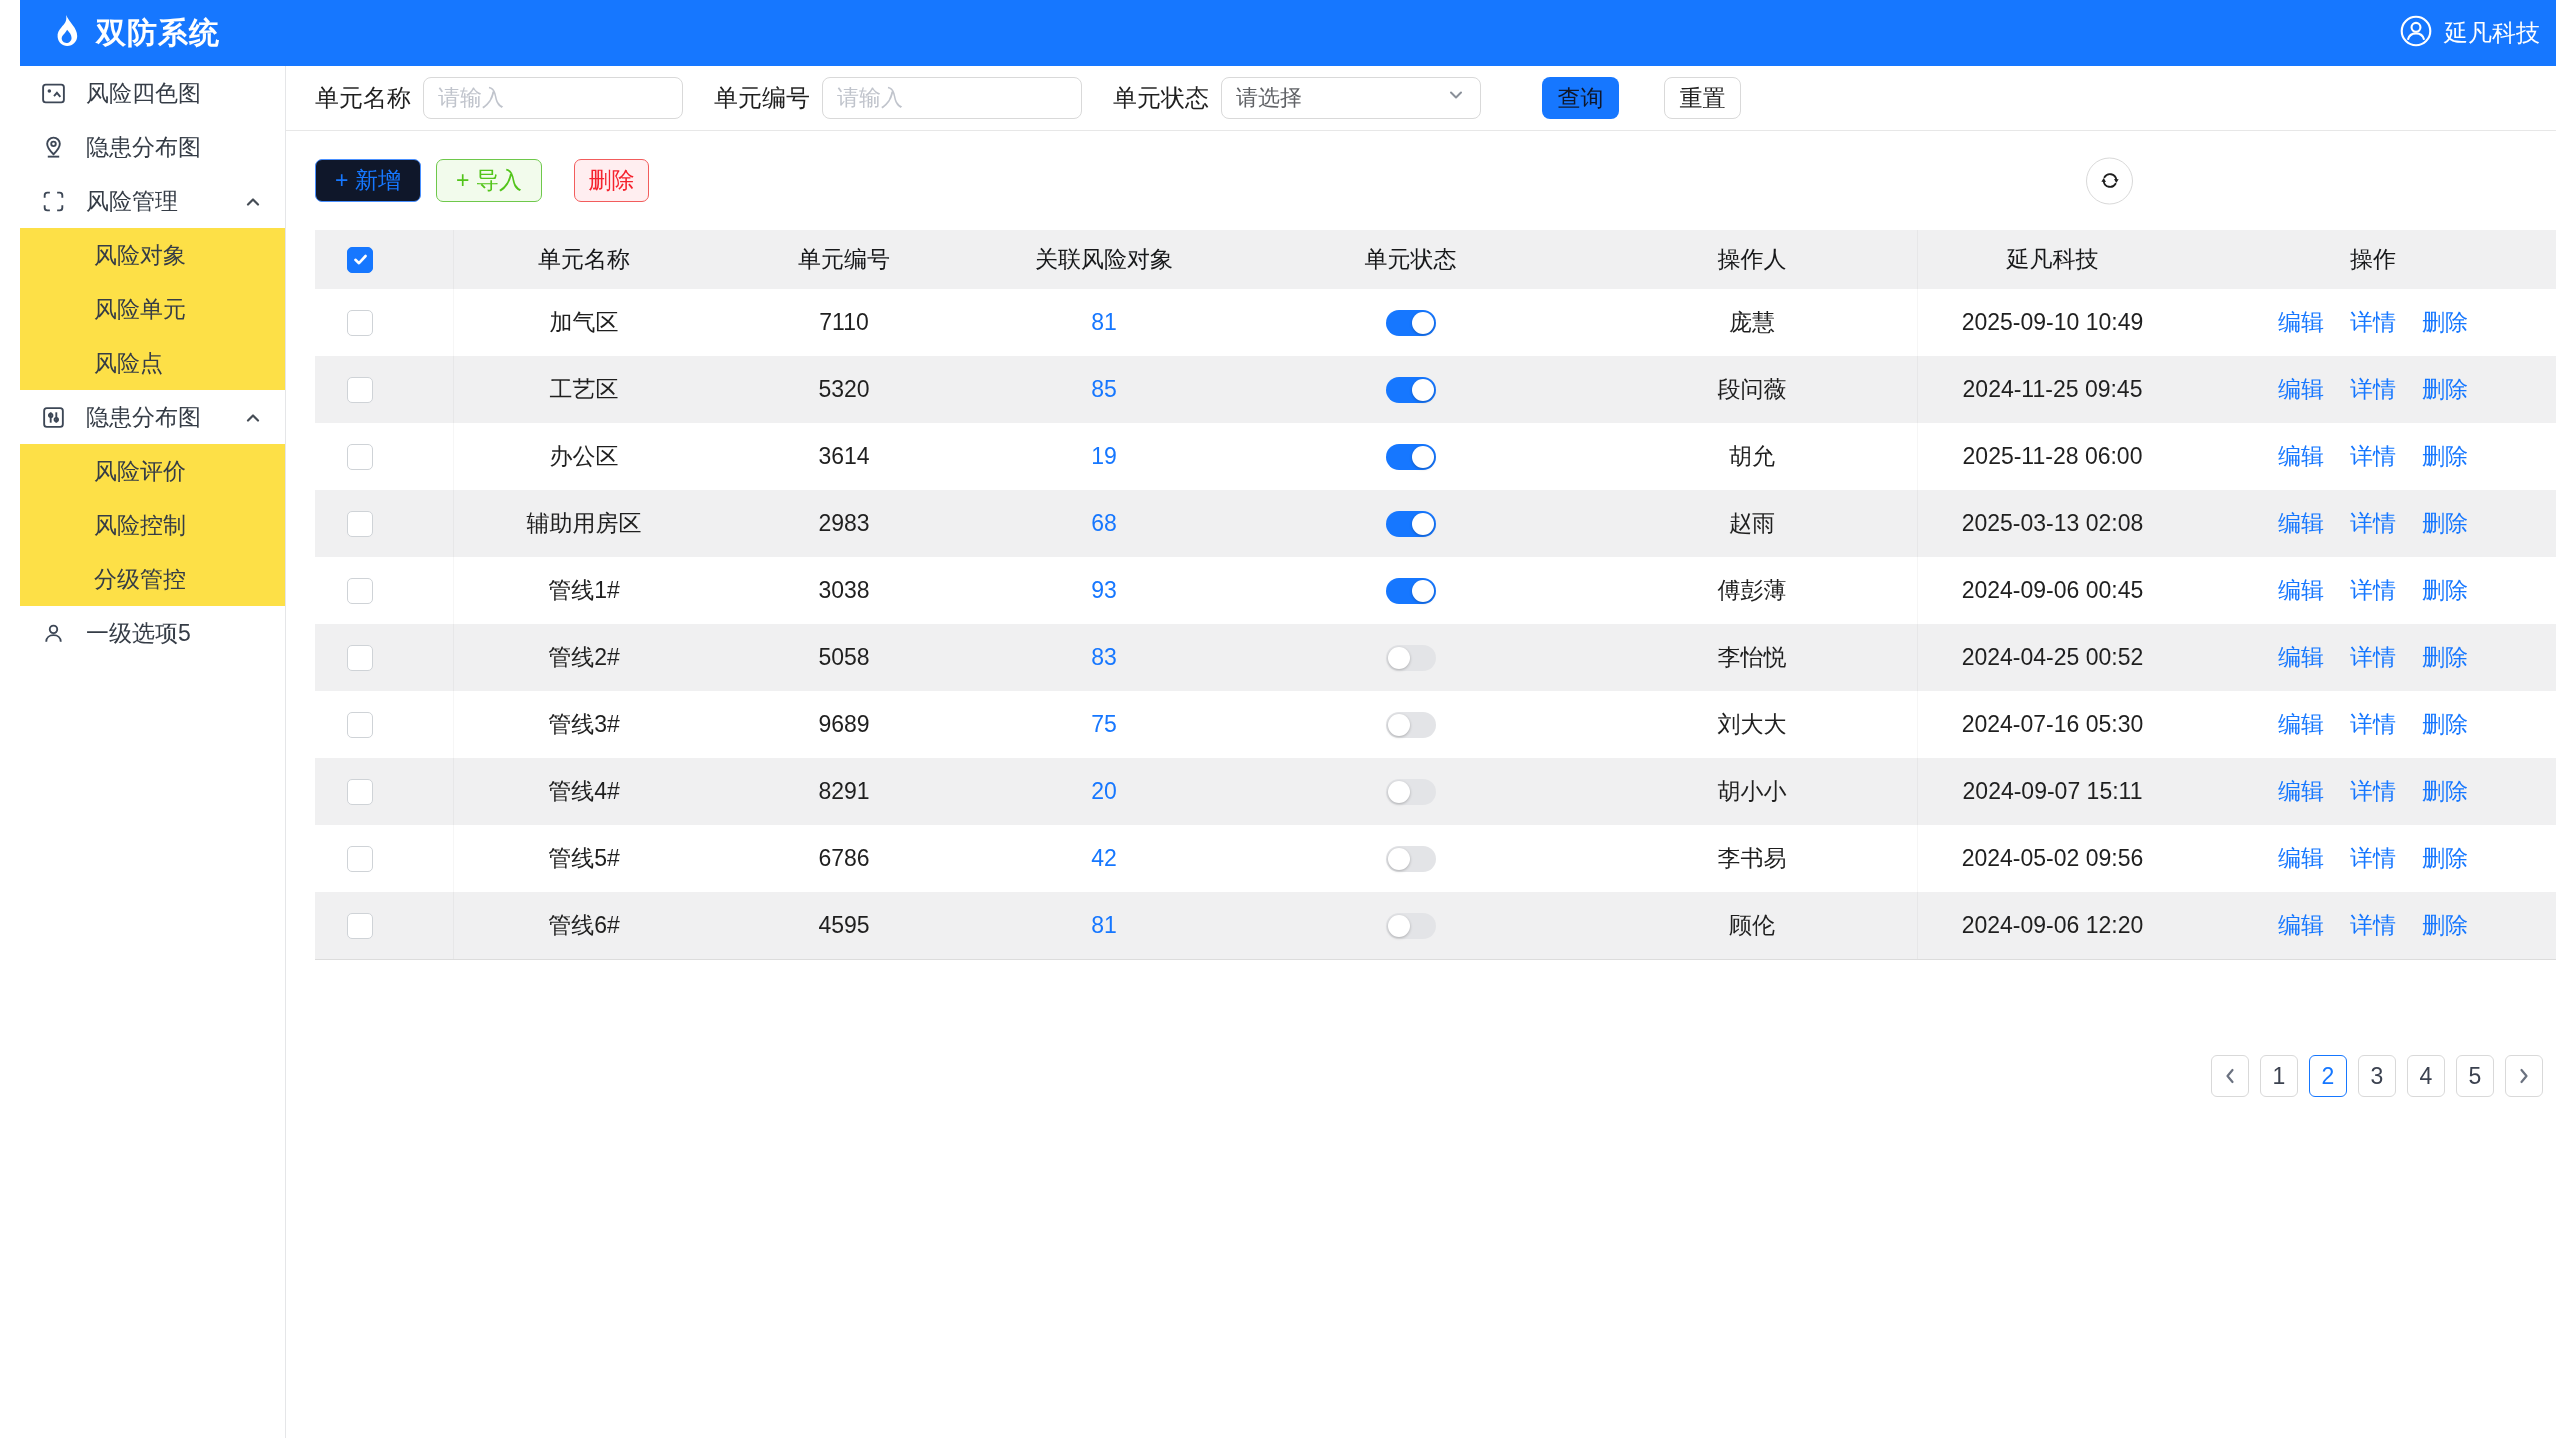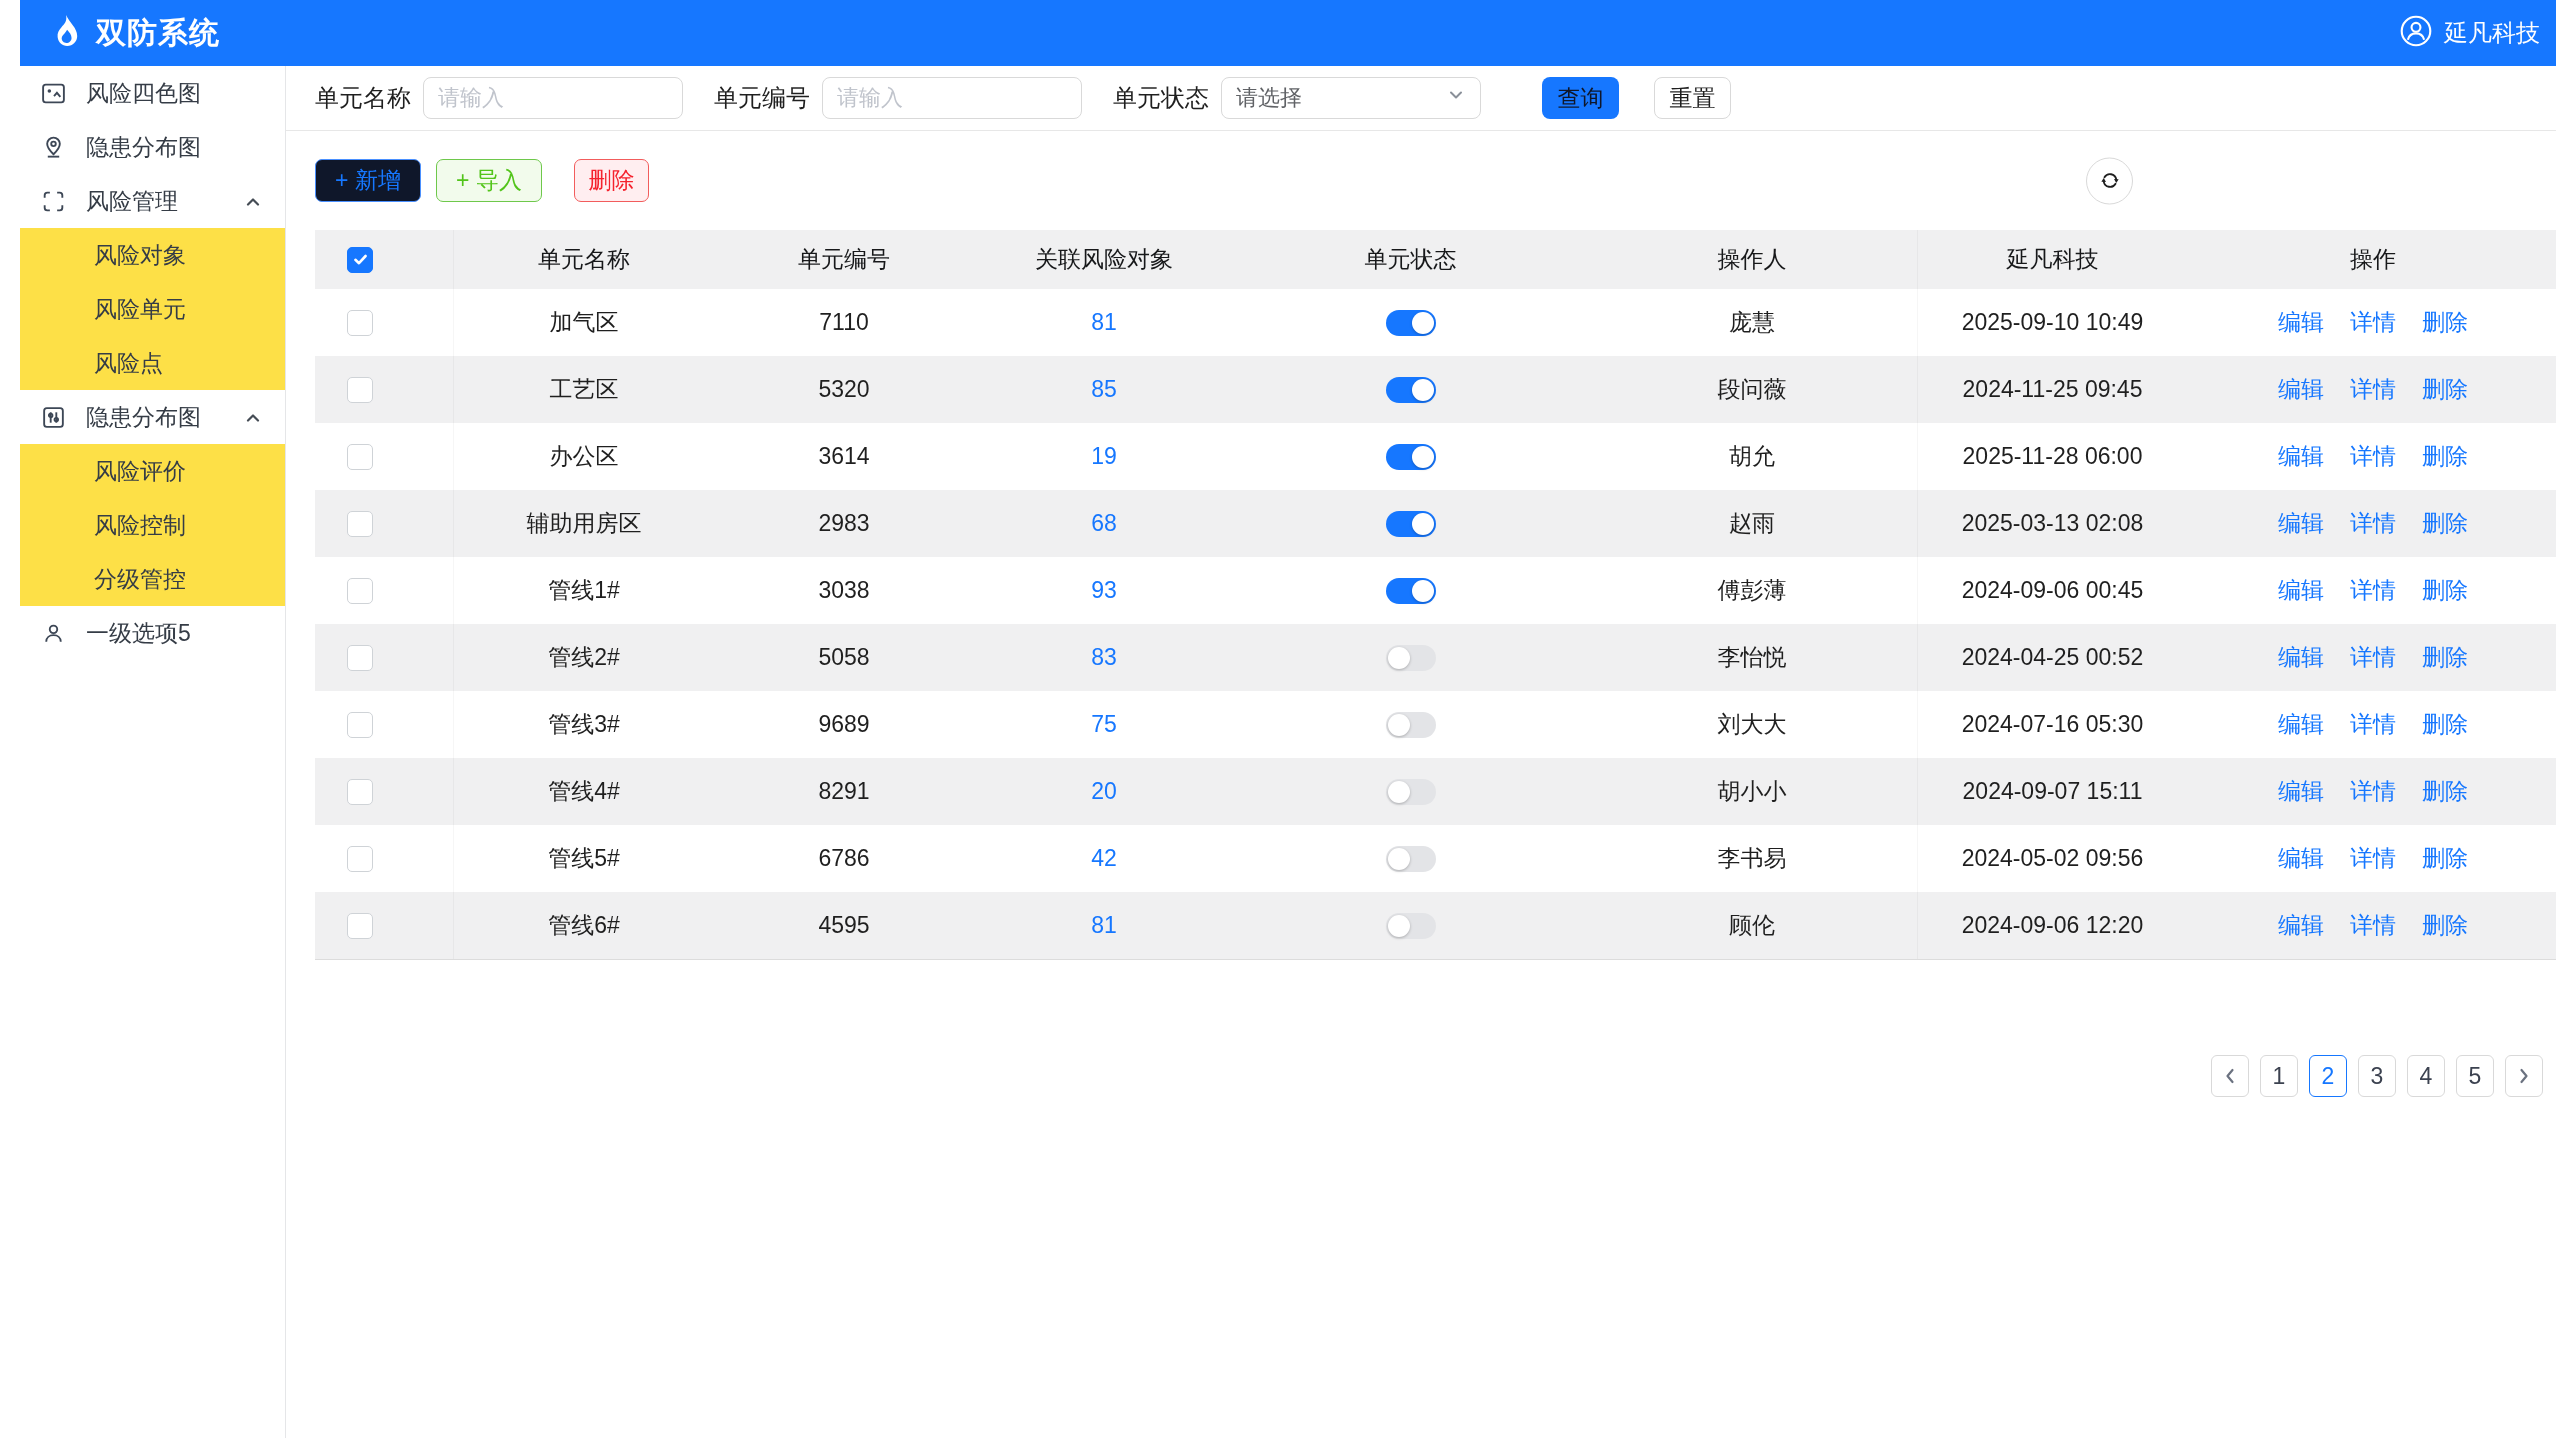--- a/index.html
+++ b/index.html
@@ -31,21 +31,21 @@
   
   .filterbar { height:65px; border-bottom:1px solid #e7e7e7; display:flex; align-items:center; padding-left:29px; }
   .f-label { font-size:24px; color:#1f1f1f; margin-right:12px; white-space:nowrap; }
   .f-input { width:260px; height:42px; border:1px solid #d9d9d9; border-radius:8px; background:#fff; font-size:22px; padding:0 14px; color:#333; outline:none; font-family:inherit; }
   .f-input::placeholder { color:#c0c4cc; }
   .f-gap { width:31px; }
   .f-select { position:relative; width:260px; height:42px; border:1px solid #d9d9d9; border-radius:8px; background:#fff; display:flex; align-items:center; padding:0 14px; font-size:22px; color:#606266; cursor:pointer; }
   .f-select .sel-text { flex:1; }
   .btn { height:42px; border-radius:8px; font-size:23px; display:inline-flex; align-items:center; justify-content:center; cursor:pointer; border:1px solid transparent; font-family:inherit; }
   .btn-primary { width:77px; background:#1677ff; color:#0f172a; margin-left:61px; }
-  .btn-plain { width:77px; background:#fff; color:#1f1f1f; border-color:#d9d9d9; margin-left:35px; }
+  .btn-plain { width:77px; background:#fff; color:#1f1f1f; border-color:#d9d9d9; margin-left:45px; }
 
   
   .toolbar { position:relative; height:99px; display:flex; align-items:center; padding-left:29px; }
   .tb-btn { height:43px; border-radius:7px; font-size:23px; display:inline-flex; align-items:center; justify-content:center; cursor:pointer; }
   .tb-add { width:106px; background:#0f172a; border:1px solid #4a90ff; color:#1677ff; }
   .tb-import { width:106px; background:#f2fbec; border:1px solid #6ec84b; color:#52c41a; margin-left:15px; }
   .tb-del { width:75px; background:#ffeef0; border:1px solid #f25c5c; color:#f5222d; margin-left:32px; }
   .tb-refresh { position:absolute; left:1800px; top:50%; transform:translateY(-50%); width:47px; height:47px; border:1px solid #d9d9d9; border-radius:50%; background:#fff; display:flex; align-items:center; justify-content:center; cursor:pointer; }
 
   

